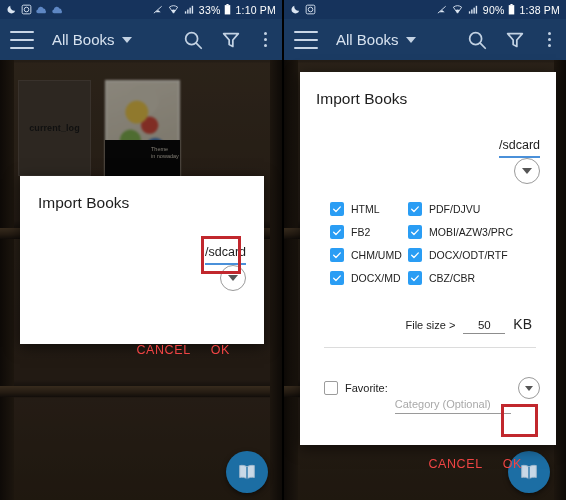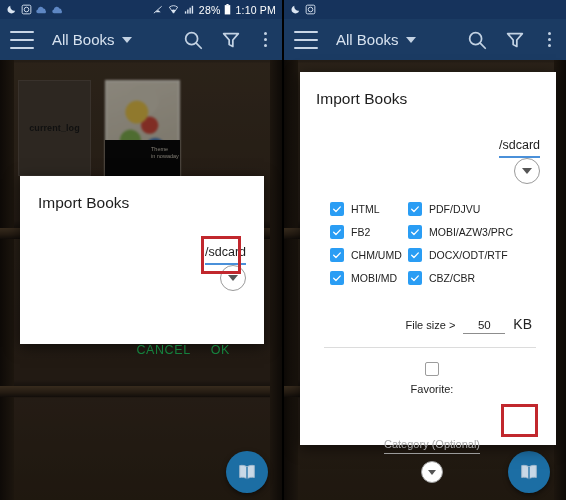--- a/index.html
+++ b/index.html
@@ -229,21 +229,21 @@
     border-right: 5px solid transparent;
     border-top: 6px solid #555;
   }
   .dlg-actions {
     display: flex;
     justify-content: flex-end;
     align-items: center;
     gap: 0;
   }
   .txt-btn {
-    color: #15803d;
+    color: #ef4444;
     font-size: 12.5px;
     letter-spacing: .6px;
     font-weight: 500;
     padding: 6px 10px;
     background: none;
     border: none;
     font-family: inherit;
   }
 
   
@@ -357,21 +357,21 @@
         <svg class="sb-ic" width="11" height="11" viewBox="0 0 24 24">
           <path d="M12 20l9-13a15 15 0 0 0-18 0z" fill="none" stroke="#dbe5f2" stroke-width="2"></path>
           <path d="M12 20l4.5-6.5a8 8 0 0 0-9 0z" fill="#dbe5f2"></path>
         </svg>
         <svg class="sb-ic" width="12" height="11" viewBox="0 0 24 24">
           <rect x="3" y="16" width="3" height="5" fill="#dbe5f2"></rect>
           <rect x="8" y="12" width="3" height="9" fill="#dbe5f2"></rect>
           <rect x="13" y="8" width="3" height="13" fill="#dbe5f2"></rect>
           <rect x="18" y="4" width="3" height="17" fill="#dbe5f2"></rect>
         </svg>
-        <span class="sb-batt-txt">28%</span>
+        <span class="sb-batt-txt">33%</span>
         <svg class="sb-ic" width="7" height="11" viewBox="0 0 12 20">
           <rect x="4" y="0" width="4" height="2" fill="#ffffff"></rect>
           <rect x="1" y="2" width="10" height="17" fill="#ffffff"></rect>
         </svg>
         <span class="sb-time">1:10 PM</span>
       </div>
     </div>
 
     <div class="toolbar">
       <div class="tb-burger">
@@ -449,20 +449,42 @@
     <div class="statusbar">
       <div class="sb-left">
         <svg class="sb-ic" width="11" height="11" viewBox="0 0 24 24">
           <path d="M20 14.5A9 9 0 0 1 9.5 4 8.5 8.5 0 1 0 20 14.5z" fill="#dbe5f2"></path>
         </svg>
         <svg class="sb-ic" width="11" height="11" viewBox="0 0 24 24">
           <rect x="2.5" y="2.5" width="19" height="19" rx="3" fill="none" stroke="#dbe5f2" stroke-width="2"></rect>
           <circle cx="12" cy="12" r="5" fill="none" stroke="#dbe5f2" stroke-width="2"></circle>
         </svg>
       </div>
+      <div class="sb-right">
+        <svg class="sb-ic" width="12" height="11" viewBox="0 0 24 24">
+          <path d="M3 20L20 5" stroke="#dbe5f2" stroke-width="2"></path>
+          <path d="M6 18l6-5 6 5z" fill="#dbe5f2"></path>
+        </svg>
+        <svg class="sb-ic" width="11" height="11" viewBox="0 0 24 24">
+          <path d="M12 20l9-13a15 15 0 0 0-18 0z" fill="none" stroke="#dbe5f2" stroke-width="2"></path>
+          <path d="M12 20l4.5-6.5a8 8 0 0 0-9 0z" fill="#dbe5f2"></path>
+        </svg>
+        <svg class="sb-ic" width="12" height="11" viewBox="0 0 24 24">
+          <rect x="3" y="16" width="3" height="5" fill="#dbe5f2"></rect>
+          <rect x="8" y="12" width="3" height="9" fill="#dbe5f2"></rect>
+          <rect x="13" y="8" width="3" height="13" fill="#dbe5f2"></rect>
+          <rect x="18" y="4" width="3" height="17" fill="#dbe5f2"></rect>
+        </svg>
+        <span class="sb-batt-txt">90%</span>
+        <svg class="sb-ic" width="7" height="11" viewBox="0 0 12 20">
+          <rect x="4" y="0" width="4" height="2" fill="#ffffff"></rect>
+          <rect x="1" y="2" width="10" height="17" fill="#ffffff"></rect>
+        </svg>
+        <span class="sb-time">1:38 PM</span>
+      </div>
     </div>
 
     <div class="toolbar">
       <div class="tb-burger">
           <i></i>
           <i></i>
           <i></i>
         </div>
       <div class="tb-title">
         <span>All Books</span>
@@ -561,21 +583,21 @@
           </span>
           <span class="cb-label">DOCX/ODT/RTF</span>
         </div>
 
         <div class="cb-item">
           <span class="cb-box">
             <svg class="cb-check" width="10" height="10" viewBox="0 0 24 24">
                 <path d="M4 12.5l5.5 5.5L20 7" fill="none" stroke="#fff" stroke-width="3" stroke-linecap="round" stroke-linejoin="round"></path>
               </svg>
           </span>
-          <span class="cb-label">MOBI/MD</span>
+          <span class="cb-label">DOCX/MD</span>
         </div>
 
         <div class="cb-item">
           <span class="cb-box">
             <svg class="cb-check" width="10" height="10" viewBox="0 0 24 24">
                 <path d="M4 12.5l5.5 5.5L20 7" fill="none" stroke="#fff" stroke-width="3" stroke-linecap="round" stroke-linejoin="round"></path>
               </svg>
           </span>
           <span class="cb-label">CBZ/CBR</span>
         </div>
@@ -583,21 +605,21 @@
       </div>
 
       <div class="fsize-row" style="margin-top:22px; margin-right:8px;">
         <span class="fsize-label">File size &gt;</span>
         <span class="fsize-val">50</span>
         <span class="fsize-unit">KB</span>
       </div>
 
       <div class="divider" style="margin-top:13px; margin-left:8px; margin-right:4px;"></div>
 
-      <div class="fav-row" style="margin-top:14px; margin-left:8px;flex-direction:column;">
+      <div class="fav-row" style="margin-top:14px; margin-left:8px;">
         <span class="cb-box off"></span>
         <span class="fav-label">Favorite:</span>
         <span class="fav-input">Category (Optional)</span>
         <span class="drop-btn" style="width:22px;height:22px;flex:none;">
           <span class="tri" style="border-left-width:4px;border-right-width:4px;border-top-width:5px;"></span>
         </span>
       </div>
 
       <div class="dlg-actions" style="margin-top:37px;">
         <button class="txt-btn">CANCEL</button>

